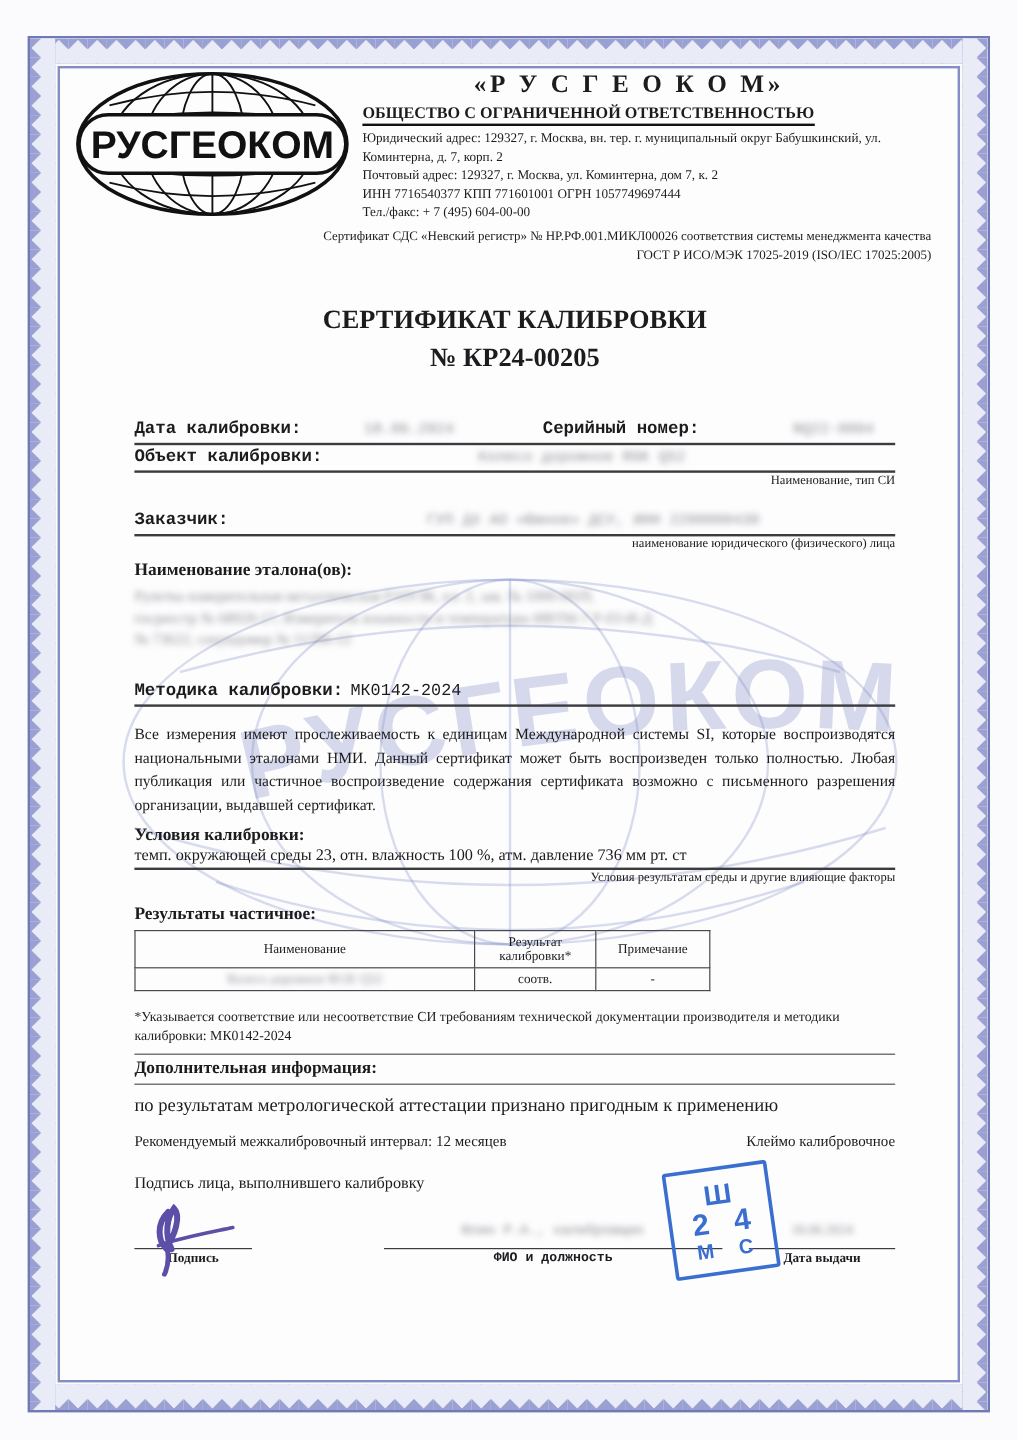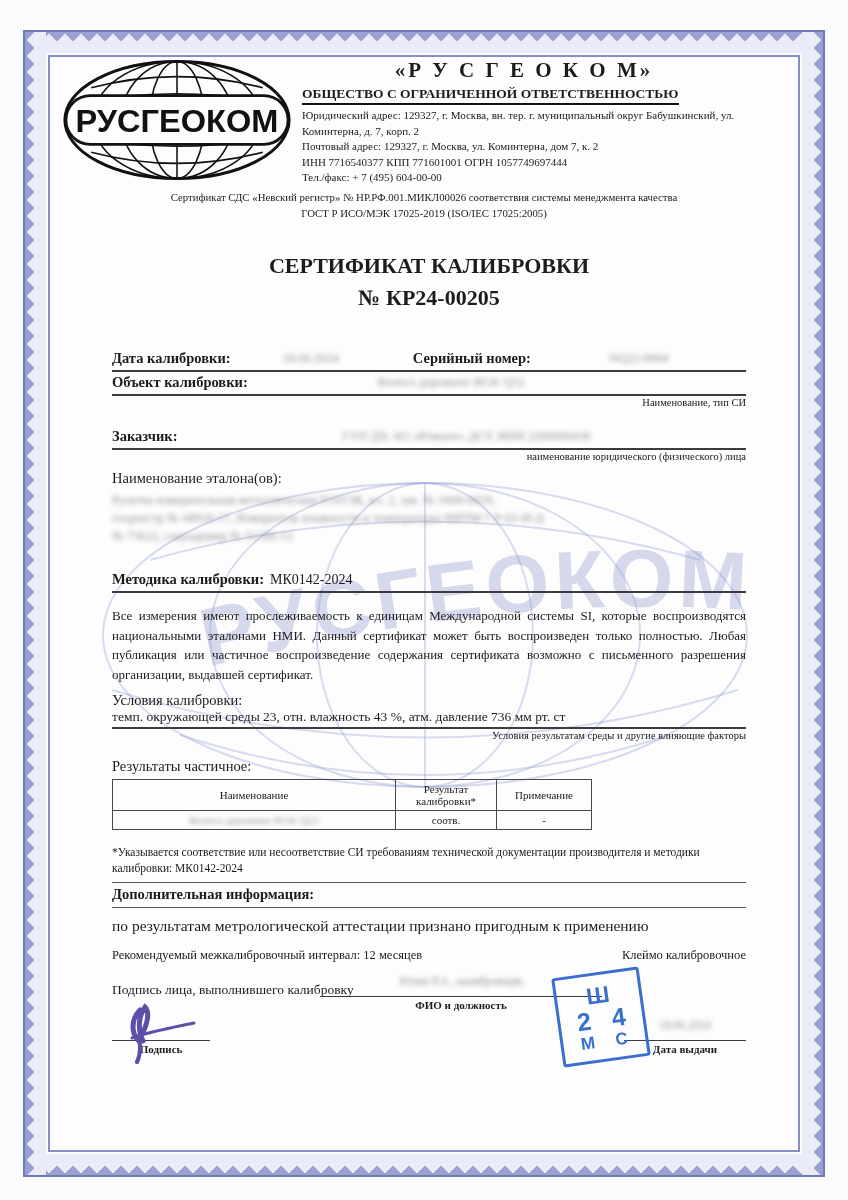--- a/index.html
+++ b/index.html
@@ -33,58 +33,58 @@
   .watermark{position:absolute;left:90px;top:455px;width:700px;height:340px;z-index:0;pointer-events:none;}
 
   
   .logo{position:absolute;left:60px;top:56px;width:234px;height:128px;z-index:2;}
   .org{position:absolute;left:302px;top:58px;width:444px;z-index:2;}
   .org-title{font-size:21px;font-weight:bold;text-align:center;letter-spacing:3px;}
   .org-sub{font-size:13.5px;font-weight:bold;border-bottom:2px solid #111;
            display:inline-block;margin-top:3px;padding-bottom:1px;}
   .org-addr{font-size:11px;line-height:1.42;margin-top:3px;}
 
-  .sds{position:absolute;left:90px;top:190px;width:668px;text-align:center;
+  .sds{position:absolute;left:108px;top:190px;width:668px;text-align:right;
        font-size:10.8px;line-height:1.45;z-index:2;}
 
   .doc-title{position:absolute;left:112px;top:250px;width:634px;text-align:center;
              font-size:22px;font-weight:bold;line-height:1.45;z-index:2;}
 
   
   .main{position:absolute;left:112px;top:350px;width:634px;z-index:2;}
   .rule{border-bottom:2px solid #3c3c40;}
-  .row-flex{display:flex;align-items:center;padding-bottom:3px;}
+  .row-flex{display:flex;align-items:center;padding-bottom:3px;font-family:Liberation Mono, monospace;}
   .lbl{font-weight:bold;font-size:14.5px;white-space:nowrap;}
   .blur{color:#8f9094;filter:blur(2.6px);user-select:none;}
   .val{font-size:12.5px;}
   .caption{font-size:10.5px;text-align:right;margin-top:1px;}
   .spacer18{height:20px;} .spacer8{height:8px;} .spacer26{height:26px;} .spacer14{height:13px;}
 
   .std-lines{font-size:12.5px;line-height:1.45;margin-top:4px;}
   .para{font-size:13px;line-height:1.5;text-align:justify;}
-  .sect{font-weight:normal;font-size:14.5px;}
+  .sect{font-weight:bold;font-size:14.5px;}
   .cond-val{font-size:13.5px;padding-bottom:2px;}
 
   table.res{border-collapse:collapse;margin-top:4px;font-size:11px;}
   table.res th,table.res td{border:1.3px solid #4a4a4e;text-align:center;padding:3px 4px;}
   table.res th{font-weight:normal;}
   .col-name{width:274px;} .col-res{width:92px;} .col-note{width:86px;}
 
   .footnote{font-size:11.5px;line-height:1.4;padding-bottom:5px;border-bottom:1.5px solid #55555a;}
   .addinfo{font-weight:bold;font-size:14.5px;padding:3px 0 4px 0;border-bottom:1.5px solid #55555a;}
   .statement{font-size:15.5px;margin-top:9px;}
 
   .interval-row{display:flex;justify-content:space-between;font-size:12.5px;margin-top:13px;}
   .sign-head{font-size:13.5px;margin-top:19px;}
 
   .sig-col{position:absolute;border-top:1.6px solid #3c3c40;text-align:center;z-index:2;}
   .sig-col .sig-lbl{font-weight:bold;font-size:11px;padding-top:2px;}
   .sig-val{position:absolute;width:100%;text-align:center;bottom:3px;left:0;font-size:11.5px;}
   #sigc1{left:112px;top:1040px;width:98px;}
-  #sigc2{left:320px;top:996px;width:282px;}
+  #sigc2{left:320px;top:1040px;width:282px;font-family:Liberation Mono, monospace;}
   #sigc3{left:624px;top:1040px;width:122px;}
 
   .signature-svg{position:absolute;left:118px;top:998px;width:90px;height:66px;z-index:3;}
 
   .stamp{position:absolute;left:557px;top:972px;width:82px;height:84px;z-index:3;
          border:3px solid #3a6fd0;border-radius:3px;transform:rotate(-8deg);
          color:#3a6fd0;font-family:"Liberation Sans",sans-serif;font-weight:bold;
          display:flex;flex-direction:column;align-items:center;justify-content:center;line-height:1.02;}
   .stamp .s1{font-size:23px;} .stamp .s2{font-size:25px;letter-spacing:7px;margin-left:7px;}
   .stamp .s3{font-size:17px;letter-spacing:8px;margin-left:8px;}
@@ -194,21 +194,21 @@
       <span style="font-size:14px;margin-left:6px;">МК0142-2024</span>
     </div>
 
     <div class="spacer14"></div>
 
     <div class="para">Все измерения имеют прослеживаемость к единицам Международной системы SI, которые воспроизводятся национальными эталонами НМИ. Данный сертификат может быть воспроизведен только полностью. Любая публикация или частичное воспроизведение содержания сертификата возможно с письменного разрешения организации, выдавшей сертификат.</div>
 
     <div class="spacer8"></div>
 
     <div class="sect">Условия калибровки:</div>
-    <div class="cond-val rule">темп. окружающей среды 23, отн. влажность 43 %, атм. давление 736 мм рт. ст</div>
+    <div class="cond-val rule">темп. окружающей среды 23, отн. влажность 100 %, атм. давление 736 мм рт. ст</div>
     <div class="caption">Условия результатам среды и другие влияющие факторы</div>
 
     <div style="height:17px;"></div>
 
     <div class="sect">Результаты частичное:</div>
     <table class="res">
       <tbody>
           <tr>
         <th class="col-name">Наименование</th>
         <th class="col-res">Результат калибровки*</th>

